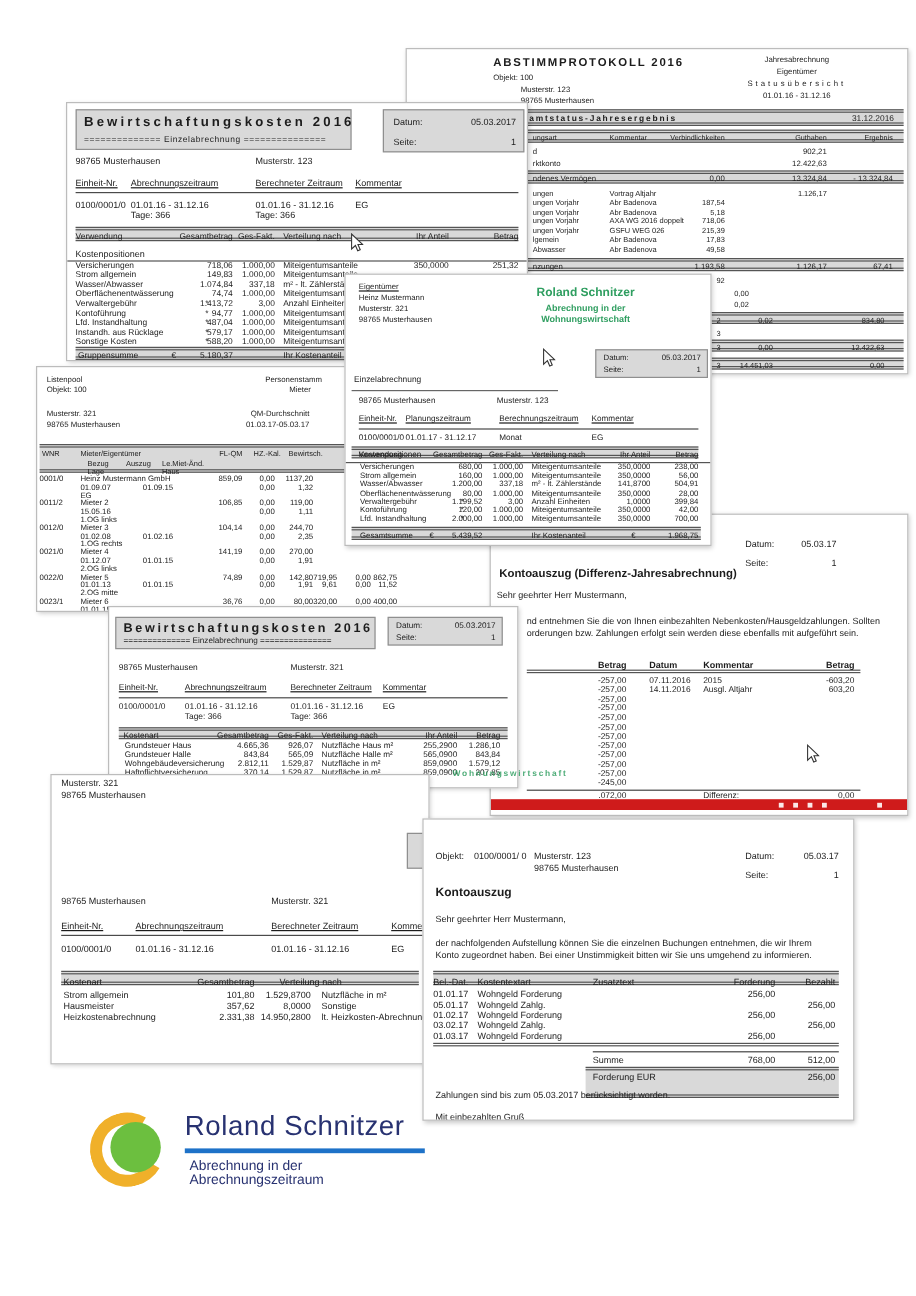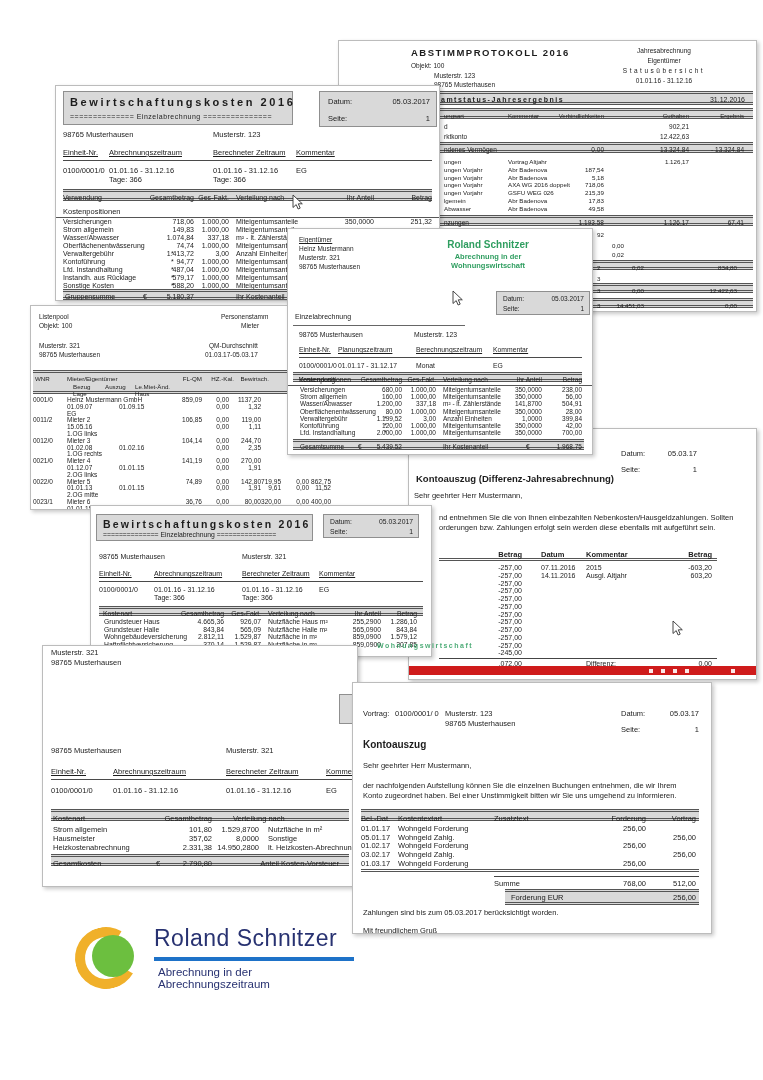--- a/index.html
+++ b/index.html
@@ -807,49 +807,43 @@
         <span class="c vs-ver">Sonstige</span>
       </div>
 
       <div class="r vsr">
         <span class="c vs-name">Heizkostenabrechnung</span>
         <span class="c vs-ges">2.331,38</span>
         <span class="c vs-fak">14.950,2800</span>
         <span class="c vs-ver">lt. Heizkosten-Abrechnung</span>
       </div>
     </div>
-  <div class="sumbar f75" style="left:8px;right:8px;top:208px;height:12px">
-    <span class="c" style="left:2px;top:2px">Gesamtkosten</span>
-    <span class="c" style="left:105px;top:2px">€</span>
-    <span class="c" style="right:137px;top:2px">2.790,80</span>
-    <span class="c" style="right:10px;top:2px">Anteil Kosten-Vorsteuer</span>
-  </div>
 </div>
 
 <div id="wmark">Wohnungswirtschaft</div>
 
 <div id="konto2" class="paper">
-  <div class="t f75" style="left:10px;top:26px">Vortrag:</div>
+  <div class="t f75" style="left:10px;top:26px">Objekt:</div>
   <div class="t f75" style="left:42px;top:26px">0100/0001/ 0</div>
   <div class="t f75" style="left:92px;top:26px">Musterstr. 123</div>
   <div class="t f75" style="left:92px;top:36px">98765 Musterhausen</div>
   <div class="t f75" style="left:268px;top:26px">Datum:</div>
   <div class="t f75" style="right:12px;top:26px">05.03.17</div>
   <div class="t f75" style="left:268px;top:42px">Seite:</div>
   <div class="t f75" style="right:12px;top:42px">1</div>
   <div class="t b" style="left:10px;top:56px;font-size:10px">Kontoauszug</div>
   <div class="t f75" style="left:10px;top:78px">Sehr geehrter Herr Mustermann,</div>
   <div class="t f75" style="left:10px;top:98px">der nachfolgenden Aufstellung können Sie die einzelnen Buchungen entnehmen, die wir Ihrem</div>
   <div class="t f75" style="left:10px;top:108px">Konto zugeordnet haben. Bei einer Unstimmigkeit bitten wir Sie uns umgehend zu informieren.</div>
   <div class="colbar f75" style="left:8px;right:12px;top:126px;height:12px">
     <span class="c" style="left:0;top:2px">Bel.-Dat.</span>
     <span class="c" style="left:37px;top:2px">Kostentextart</span>
     <span class="c" style="left:133px;top:2px">Zusatztext</span>
     <span class="c" style="right:53px;top:2px">Forderung</span>
-    <span class="c" style="right:3px;top:2px">Vortrag</span>
+    <span class="c" style="right:3px;top:2px">Bezahlt</span>
   </div>
   <div class="rows" style="top:141px">
 
       <div class="r k2r">
         <span class="c k2-dat">01.01.17</span>
         <span class="c k2-txt">Wohngeld Forderung</span>
         <span class="c k2-zus"></span>
         <span class="c k2-ford">256,00</span>
         <span class="c k2-bez"></span>
       </div>
@@ -884,26 +878,26 @@
         <span class="c k2-zus"></span>
         <span class="c k2-ford">256,00</span>
         <span class="c k2-bez"></span>
       </div>
     </div>
   <div style="position:absolute;left:8px;right:12px;top:186px;border-top:3px double #555"></div>
   <div style="position:absolute;left:141px;right:12px;top:193px;border-top:1px solid #444"></div>
   <div class="t f75" style="left:141px;top:196px">Summe</div>
   <div class="t f75" style="right:65px;top:196px">768,00</div>
   <div class="t f75" style="right:15px;top:196px">512,00</div>
-  <div class="sumbar f75" style="left:152px;right:12px;top:206px;height:16px">
+  <div class="sumbar f75" style="left:135px;right:12px;top:206px;height:26px">
     <span class="c" style="left:6px;top:1px">Forderung EUR</span>
     <span class="c" style="right:3px;top:1px">256,00</span>
   </div>
   <div class="t f75" style="left:10px;top:225px">Zahlungen sind bis zum 05.03.2017 berücksichtigt worden.</div>
-  <div class="t f75" style="left:10px;top:243px">Mit freundlichem Gruß</div>
+  <div class="t f75" style="left:10px;top:243px">Mit einbezahlten Gruß</div>
 </div>
 
 <div id="logo">
   <div class="arc"></div>
   <div class="dot"></div>
   <div class="name">Roland Schnitzer</div>
   <div class="rule"></div>
   <div class="tag">Abrechnung in der Abrechnungszeitraum</div>
 </div>
 

